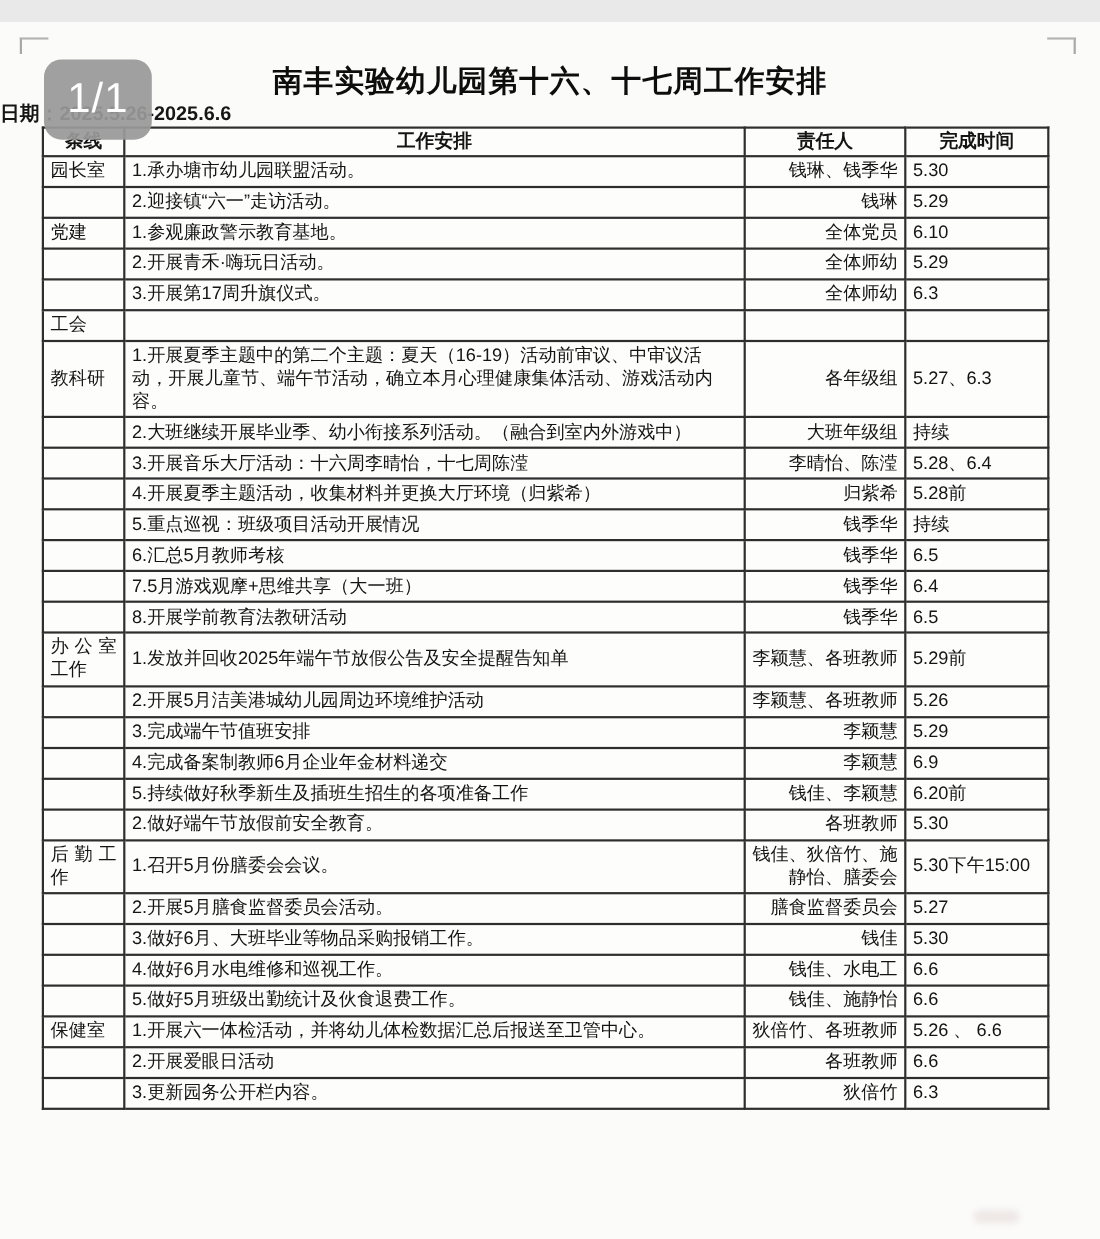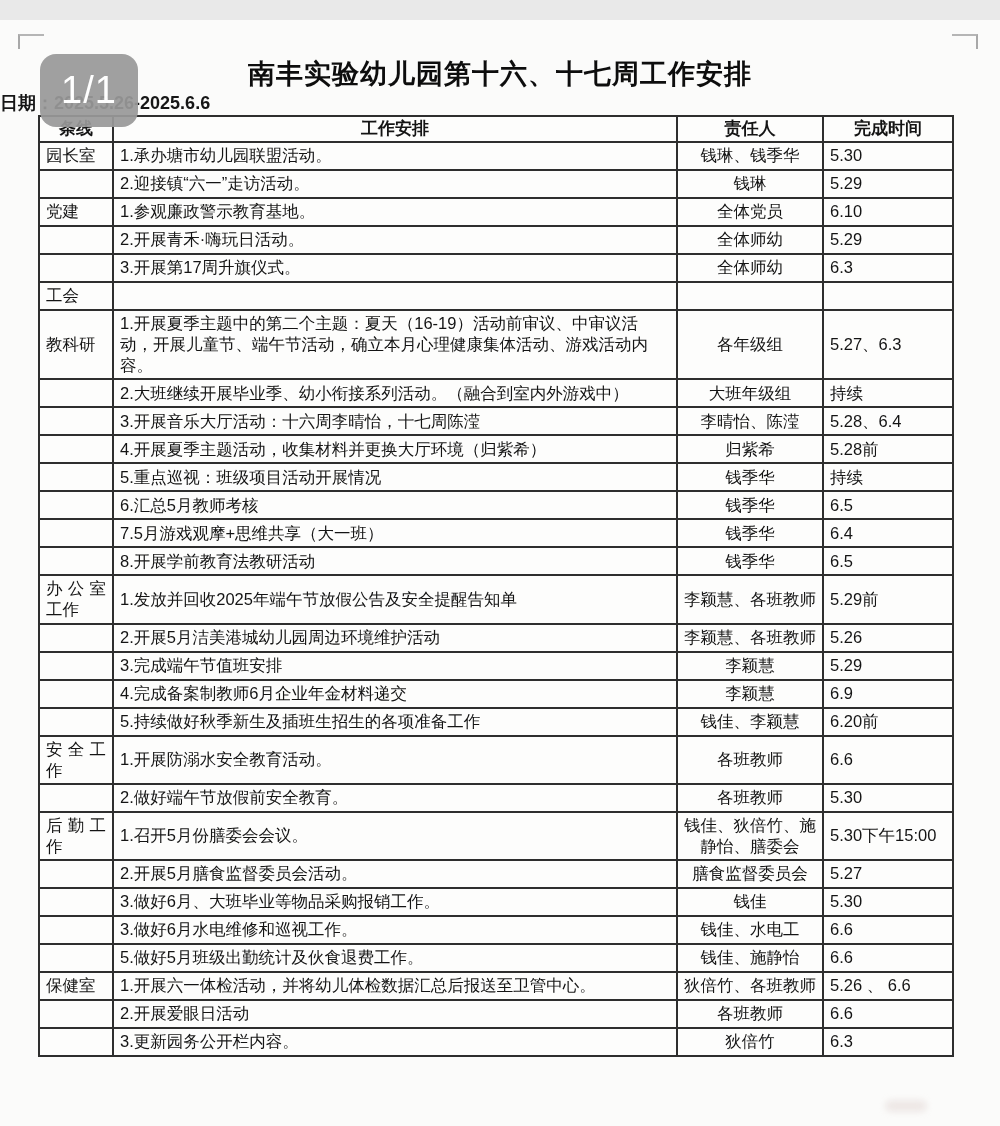--- a/index.html
+++ b/index.html
@@ -59,21 +59,21 @@
   }
   .work-table th {
     font-size: 17px; font-weight: bold; text-align: center; padding: 1px 4px; margin-left: 24px;
   }
   .section-cell {
     font-size: 17px;
     text-align: justify;
     text-justify: inter-character;
   }
   .task-cell { text-align: left; }
-  .person-cell { font-size: 17px; text-align: center; }
+  .person-cell { font-size: 17px; text-align: right; }
   .time-cell { font-size: 17px; text-align: left; }
   .smudge {
     position: absolute; left: 885px; top: 1100px; width: 42px; height: 12px;
     background: rgba(214,198,194,0.35);
     border-radius: 6px; filter: blur(3px);
   }
 </style>
 </head>
 <body>
 
@@ -212,26 +212,20 @@
     <td class="person-cell">李颖慧</td>
     <td class="time-cell">6.9</td>
   </tr>
       <tr>
     <td class="section-cell"></td>
     <td class="task-cell">5.持续做好秋季新生及插班生招生的各项准备工作</td>
     <td class="person-cell">钱佳、李颖慧</td>
     <td class="time-cell">6.20前</td>
   </tr>
       <tr>
-    <td class="section-cell">安全工作</td>
-    <td class="task-cell">1.开展防溺水安全教育活动。</td>
-    <td class="person-cell">各班教师</td>
-    <td class="time-cell">6.6</td>
-  </tr>
-      <tr>
     <td class="section-cell"></td>
     <td class="task-cell">2.做好端午节放假前安全教育。</td>
     <td class="person-cell">各班教师</td>
     <td class="time-cell">5.30</td>
   </tr>
       <tr>
     <td class="section-cell">后勤工作</td>
     <td class="task-cell">1.召开5月份膳委会会议。</td>
     <td class="person-cell">钱佳、狄倍竹、施静怡、膳委会</td>
     <td class="time-cell">5.30下午15:00</td>
@@ -243,21 +237,21 @@
     <td class="time-cell">5.27</td>
   </tr>
       <tr>
     <td class="section-cell"></td>
     <td class="task-cell">3.做好6月、大班毕业等物品采购报销工作。</td>
     <td class="person-cell">钱佳</td>
     <td class="time-cell">5.30</td>
   </tr>
       <tr>
     <td class="section-cell"></td>
-    <td class="task-cell">3.做好6月水电维修和巡视工作。</td>
+    <td class="task-cell">4.做好6月水电维修和巡视工作。</td>
     <td class="person-cell">钱佳、水电工</td>
     <td class="time-cell">6.6</td>
   </tr>
       <tr>
     <td class="section-cell"></td>
     <td class="task-cell">5.做好5月班级出勤统计及伙食退费工作。</td>
     <td class="person-cell">钱佳、施静怡</td>
     <td class="time-cell">6.6</td>
   </tr>
       <tr>

